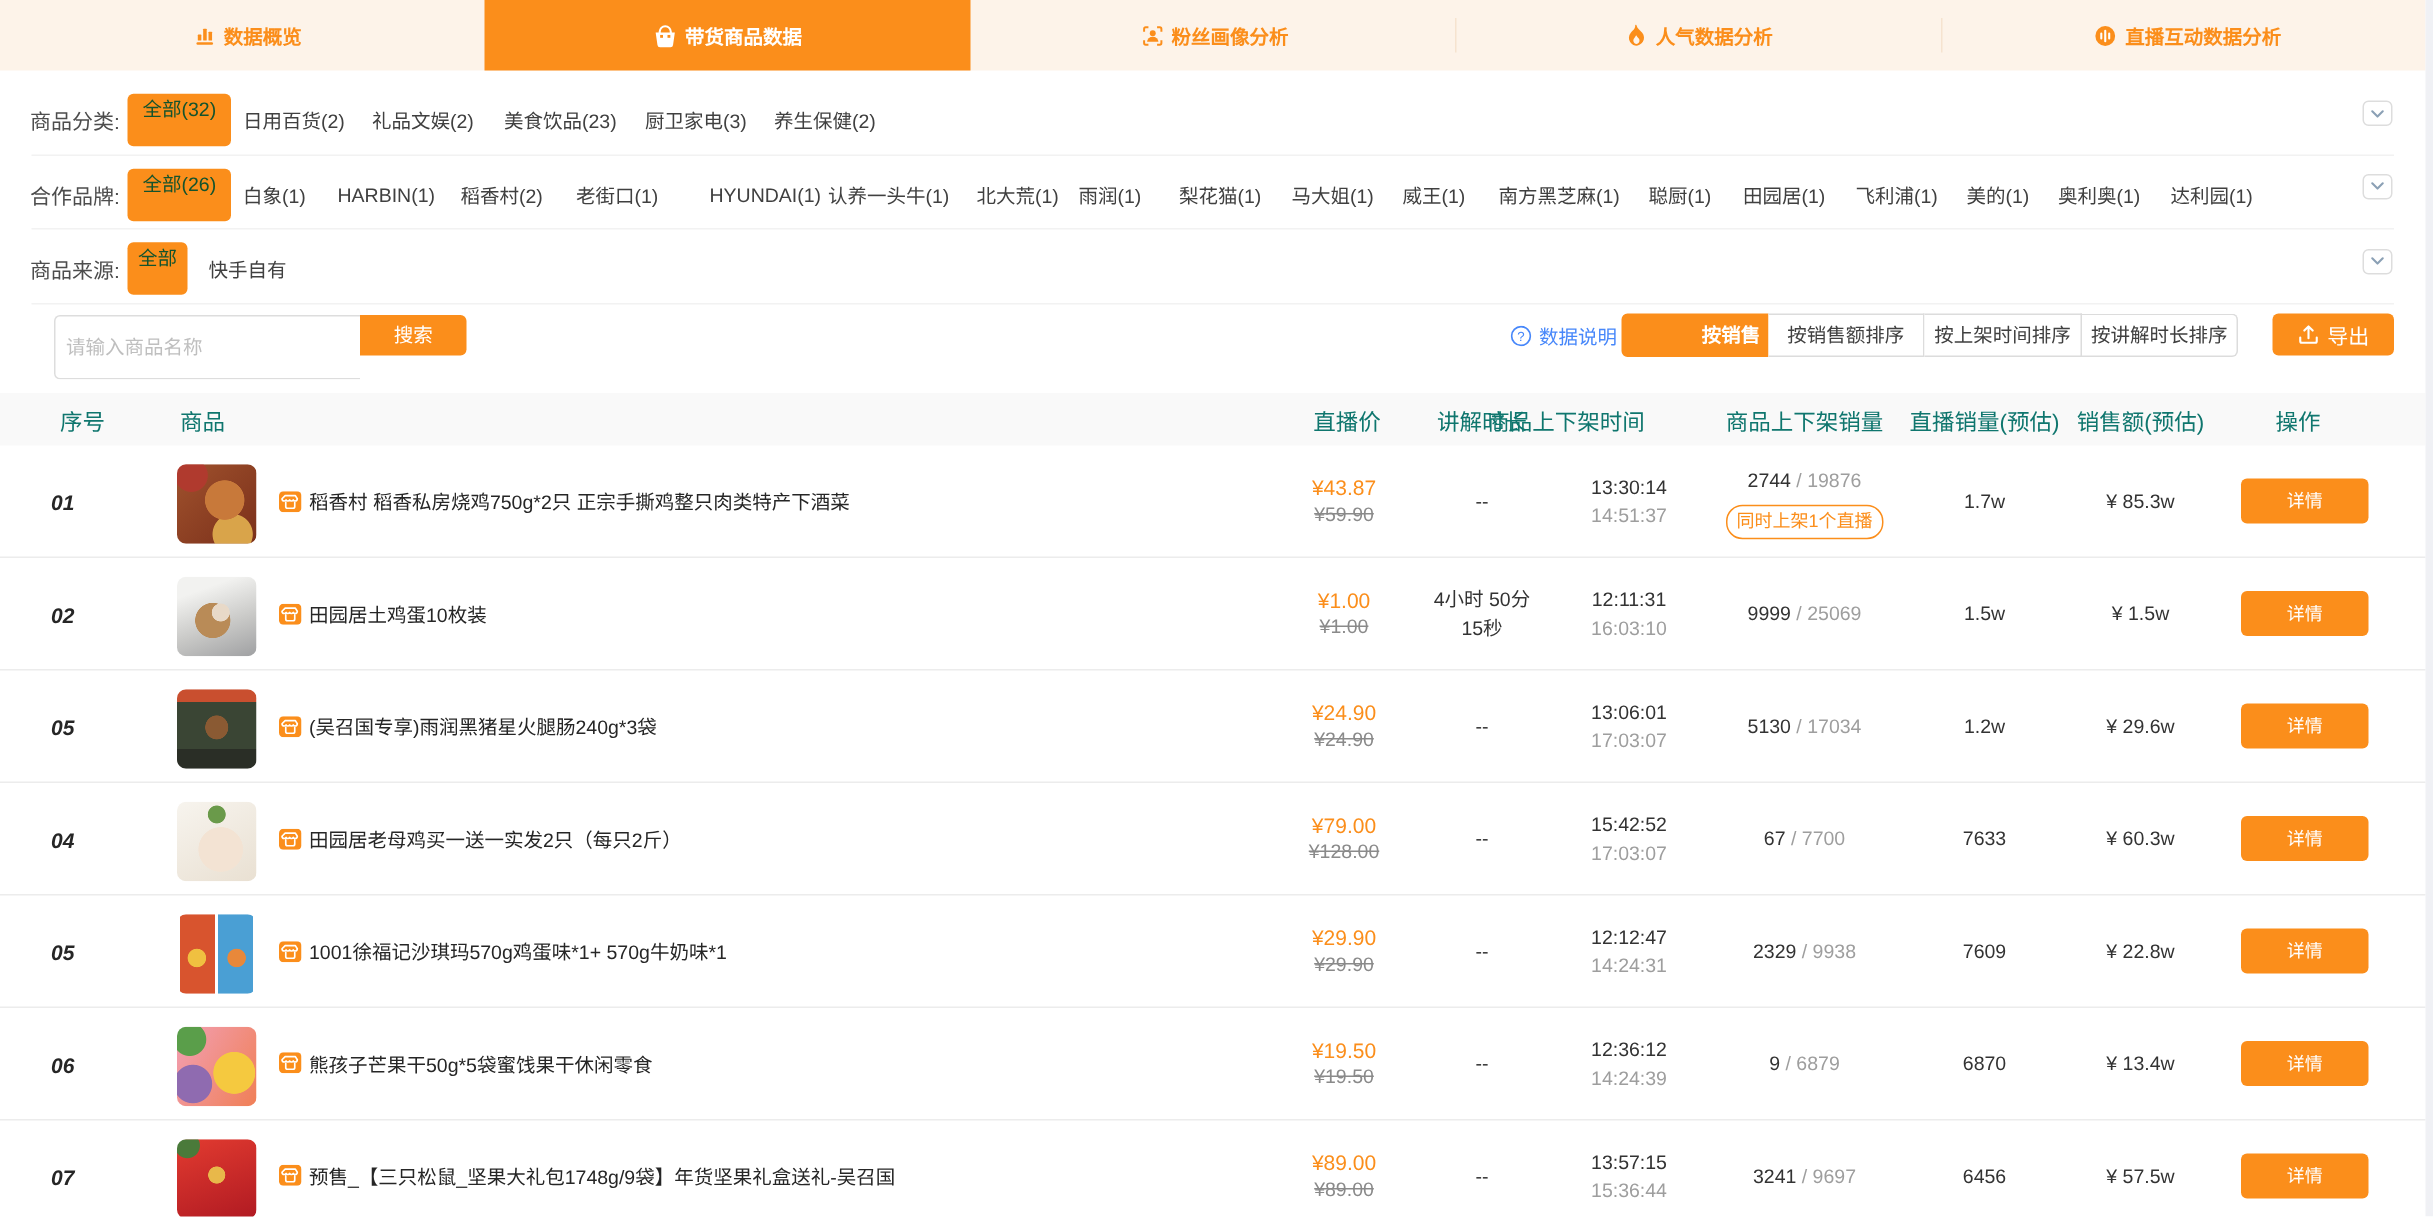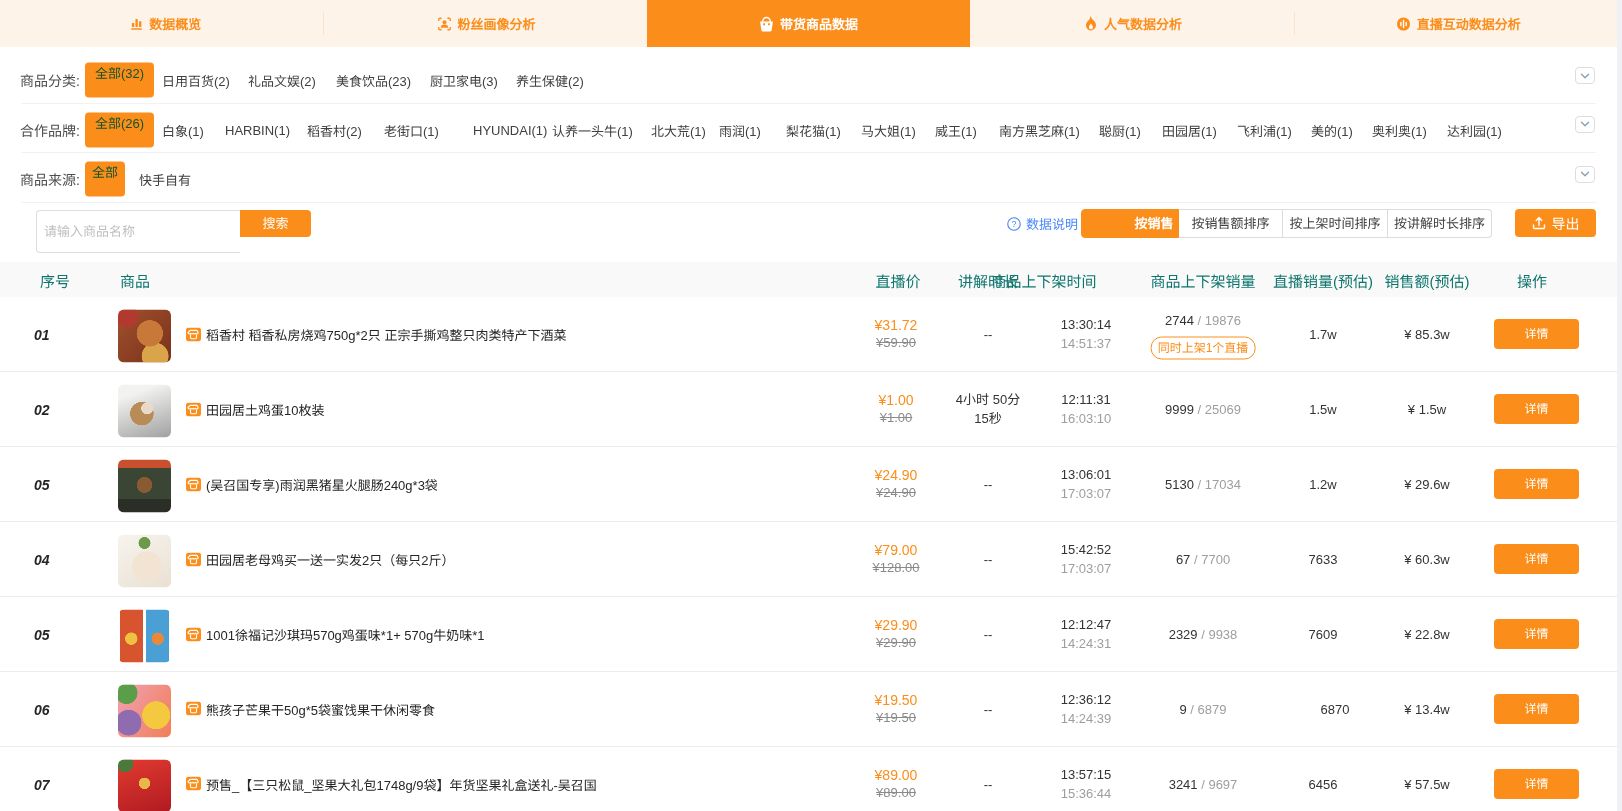--- a/index.html
+++ b/index.html
@@ -71,41 +71,41 @@
         <span class="tc" style="transform:translateX(4px)">
           <svg width="13" height="13" viewBox="0 0 16 16">
             <rect x="2.3" y="7.4" width="2.9" height="5" rx="0.5" fill="#fb8e1b"></rect>
             <rect x="6.7" y="2.6" width="2.9" height="9.8" rx="0.5" fill="#fb8e1b"></rect>
             <rect x="11.1" y="5.1" width="2.9" height="7.3" rx="0.5" fill="#fb8e1b"></rect>
             <rect x="1.2" y="13.7" width="13.6" height="2" rx="1" fill="#fb8e1b"></rect>
           </svg>
           <span>数据概览</span>
         </span>
       </div>
+    <div class="tab active">
+        <svg width="15" height="16" viewBox="0 0 15 16">
+          <path d="M7.5 2.2 a3 3 0 0 1 3 3 v1 h1.4 v-1 a4.4 4.4 0 0 0 -8.8 0 v1 h1.4 v-1 a3 3 0 0 1 3 -3 Z" fill="#fff"></path>
+          <path d="M1.1 5.6 H13.9 L12.7 14 A1.7 1.7 0 0 1 11 15.5 H4 A1.7 1.7 0 0 1 2.3 14 Z" fill="#fff"></path>
+          <rect x="4.1" y="7.3" width="1.9" height="1.9" fill="#fb8e1b"></rect>
+          <rect x="9.0" y="7.3" width="1.9" height="1.9" fill="#fb8e1b"></rect>
+        </svg>
+        <span>带货商品数据</span>
+      </div>
     <div class="tab">
         <span class="tc" style="transform:translateX(1.5px)">
           <svg width="14" height="14" viewBox="0 0 17 17">
             <path d="M1.5 5 V2.8 A1.3 1.3 0 0 1 2.8 1.5 H5" fill="none" stroke="#fb8e1b" stroke-width="1.6"></path>
             <path d="M12 1.5 H14.2 A1.3 1.3 0 0 1 15.5 2.8 V5" fill="none" stroke="#fb8e1b" stroke-width="1.6"></path>
             <path d="M15.5 12 V14.2 A1.3 1.3 0 0 1 14.2 15.5 H12" fill="none" stroke="#fb8e1b" stroke-width="1.6"></path>
             <path d="M5 15.5 H2.8 A1.3 1.3 0 0 1 1.5 14.2 V12" fill="none" stroke="#fb8e1b" stroke-width="1.6"></path>
             <circle cx="8.5" cy="6.3" r="2.4" fill="#fb8e1b"></circle>
             <path d="M3.9 13.2 a4.6 4.1 0 0 1 9.2 0 z" fill="#fb8e1b"></path>
           </svg>
           <span>粉丝画像分析</span>
         </span>
-      </div>
-    <div class="tab active">
-        <svg width="15" height="16" viewBox="0 0 15 16">
-          <path d="M7.5 2.2 a3 3 0 0 1 3 3 v1 h1.4 v-1 a4.4 4.4 0 0 0 -8.8 0 v1 h1.4 v-1 a3 3 0 0 1 3 -3 Z" fill="#fff"></path>
-          <path d="M1.1 5.6 H13.9 L12.7 14 A1.7 1.7 0 0 1 11 15.5 H4 A1.7 1.7 0 0 1 2.3 14 Z" fill="#fff"></path>
-          <rect x="4.1" y="7.3" width="1.9" height="1.9" fill="#fb8e1b"></rect>
-          <rect x="9.0" y="7.3" width="1.9" height="1.9" fill="#fb8e1b"></rect>
-        </svg>
-        <span>带货商品数据</span>
       </div>
     <div class="tab">
         <span class="tc" style="transform:translateX(1.5px)">
           <svg width="13" height="15" viewBox="0 0 15 17">
             <path d="M7.5 0.8 C8 3.4 10.3 4.6 11.9 6.6 C13.5 8.6 13.8 11.3 12.4 13.5 C11 15.7 8.6 16.6 7.4 16.6 C6.2 16.6 4 15.9 2.6 13.7 C1.2 11.5 1.4 8.7 3 6.7 C4 5.4 5 4.8 5.6 3.9 C6.3 2.9 6.6 2.1 6.5 0.9 C6.5 0.4 7 0.2 7.5 0.8 Z M7.4 15.2 C8.4 15.2 9.4 14.4 9.7 13.3 C10 12.2 9.6 11.4 8.9 10.6 C8.4 10.1 7.9 9.6 7.6 8.9 C7.5 8.6 7.2 8.6 7 8.9 C6.7 9.5 6.4 10 5.9 10.6 C5.2 11.4 4.9 12.3 5.2 13.3 C5.5 14.4 6.4 15.2 7.4 15.2 Z" fill="#fb8e1b"></path>
           </svg>
           <span>人气数据分析</span>
         </span>
       </div>
     <div class="tab">
@@ -221,21 +221,21 @@
         <div class="pimg" style="background:radial-gradient(circle at 60% 45%,#c8793a 0 30%,rgba(0,0,0,0) 31%),radial-gradient(circle at 18% 14%,#b03a2e 0 17%,rgba(0,0,0,0) 18%),radial-gradient(circle at 70% 88%,#d9a44a 0 22%,rgba(0,0,0,0) 23%),linear-gradient(135deg,#a0522d,#7a2f1a)"></div>
         <div class="ptitle">
           <svg class="shopicon" width="15" height="14" viewBox="0 0 15 14">
             <rect x="0" y="0" width="15" height="14" rx="3" fill="#fb8e1b"></rect>
             <path d="M4.1 2.9 h6.8 l1.3 2.1 c0 0.8 -0.7 1.5 -1.5 1.5 c-0.5 0 -1 -0.3 -1.2 -0.7 c-0.2 0.4 -0.7 0.7 -1.2 0.7 c-0.5 0 -1 -0.3 -1.2 -0.7 c-0.2 0.4 -0.7 0.7 -1.2 0.7 c-0.5 0 -1 -0.3 -1.2 -0.7 c-0.2 0.4 -0.7 0.7 -1.2 0.7 c-0.8 0 -1.5 -0.7 -1.5 -1.5 Z" fill="none" stroke="#fff" stroke-width="1.1" stroke-linejoin="round"></path>
             <path d="M4.5 7.4 v2.7 c0 0.7 0.5 1.2 1.2 1.2 h3.6 c0.7 0 1.2 -0.5 1.2 -1.2 v-2.7" fill="none" stroke="#fff" stroke-width="1.1" stroke-linecap="round"></path>
           </svg>
           <span>稻香村 稻香私房烧鸡750g*2只 正宗手撕鸡整只肉类特产下酒菜</span>
         </div>
         <div class="cell price" style="left:896px;">
-          <div class="p1">¥31.72</div>
+          <div class="p1">¥43.87</div>
           <div class="p2">¥59.90</div>
         </div>
         <div class="cell time" style="left:988px;">--</div>
         <div class="cell time" style="left:1086px;">
           <div class="t1">13:30:14</div>
           <div class="t2">14:51:37</div>
         </div>
         <div class="cell qty" style="left:1203px;top:calc(50% + 2px);">
           <div><span>2744</span><span class="gray"> / 19876</span></div>
           <div><span class="badge">同时上架1个直播</span></div>
@@ -371,21 +371,21 @@
           <div class="p2">¥19.50</div>
         </div>
         <div class="cell time" style="left:988px;">--</div>
         <div class="cell time" style="left:1086px;">
           <div class="t1">12:36:12</div>
           <div class="t2">14:24:39</div>
         </div>
         <div class="cell qty" style="left:1203px;">
           <div><span>9</span><span class="gray"> / 6879</span></div>
         </div>
-        <div class="cell" style="left:1323px;margin-left:12px;">6870</div>
+        <div class="cell" style="left:1323px;">6870</div>
         <div class="cell" style="left:1427px;">¥ 13.4w</div>
         <div class="detail">详情</div>
       </div>
       <div class="trow">
         <span class="idx">07</span>
         <div class="pimg" style="background:radial-gradient(circle at 13% 8%,#4a7a3a 0 12%,rgba(0,0,0,0) 13%),radial-gradient(circle at 50% 45%,#e8b84a 0 14%,rgba(0,0,0,0) 15%),linear-gradient(160deg,#e23b30,#b01a22)"></div>
         <div class="ptitle">
           <svg class="shopicon" width="15" height="14" viewBox="0 0 15 14">
             <rect x="0" y="0" width="15" height="14" rx="3" fill="#fb8e1b"></rect>
             <path d="M4.1 2.9 h6.8 l1.3 2.1 c0 0.8 -0.7 1.5 -1.5 1.5 c-0.5 0 -1 -0.3 -1.2 -0.7 c-0.2 0.4 -0.7 0.7 -1.2 0.7 c-0.5 0 -1 -0.3 -1.2 -0.7 c-0.2 0.4 -0.7 0.7 -1.2 0.7 c-0.5 0 -1 -0.3 -1.2 -0.7 c-0.2 0.4 -0.7 0.7 -1.2 0.7 c-0.8 0 -1.5 -0.7 -1.5 -1.5 Z" fill="none" stroke="#fff" stroke-width="1.1" stroke-linejoin="round"></path>

